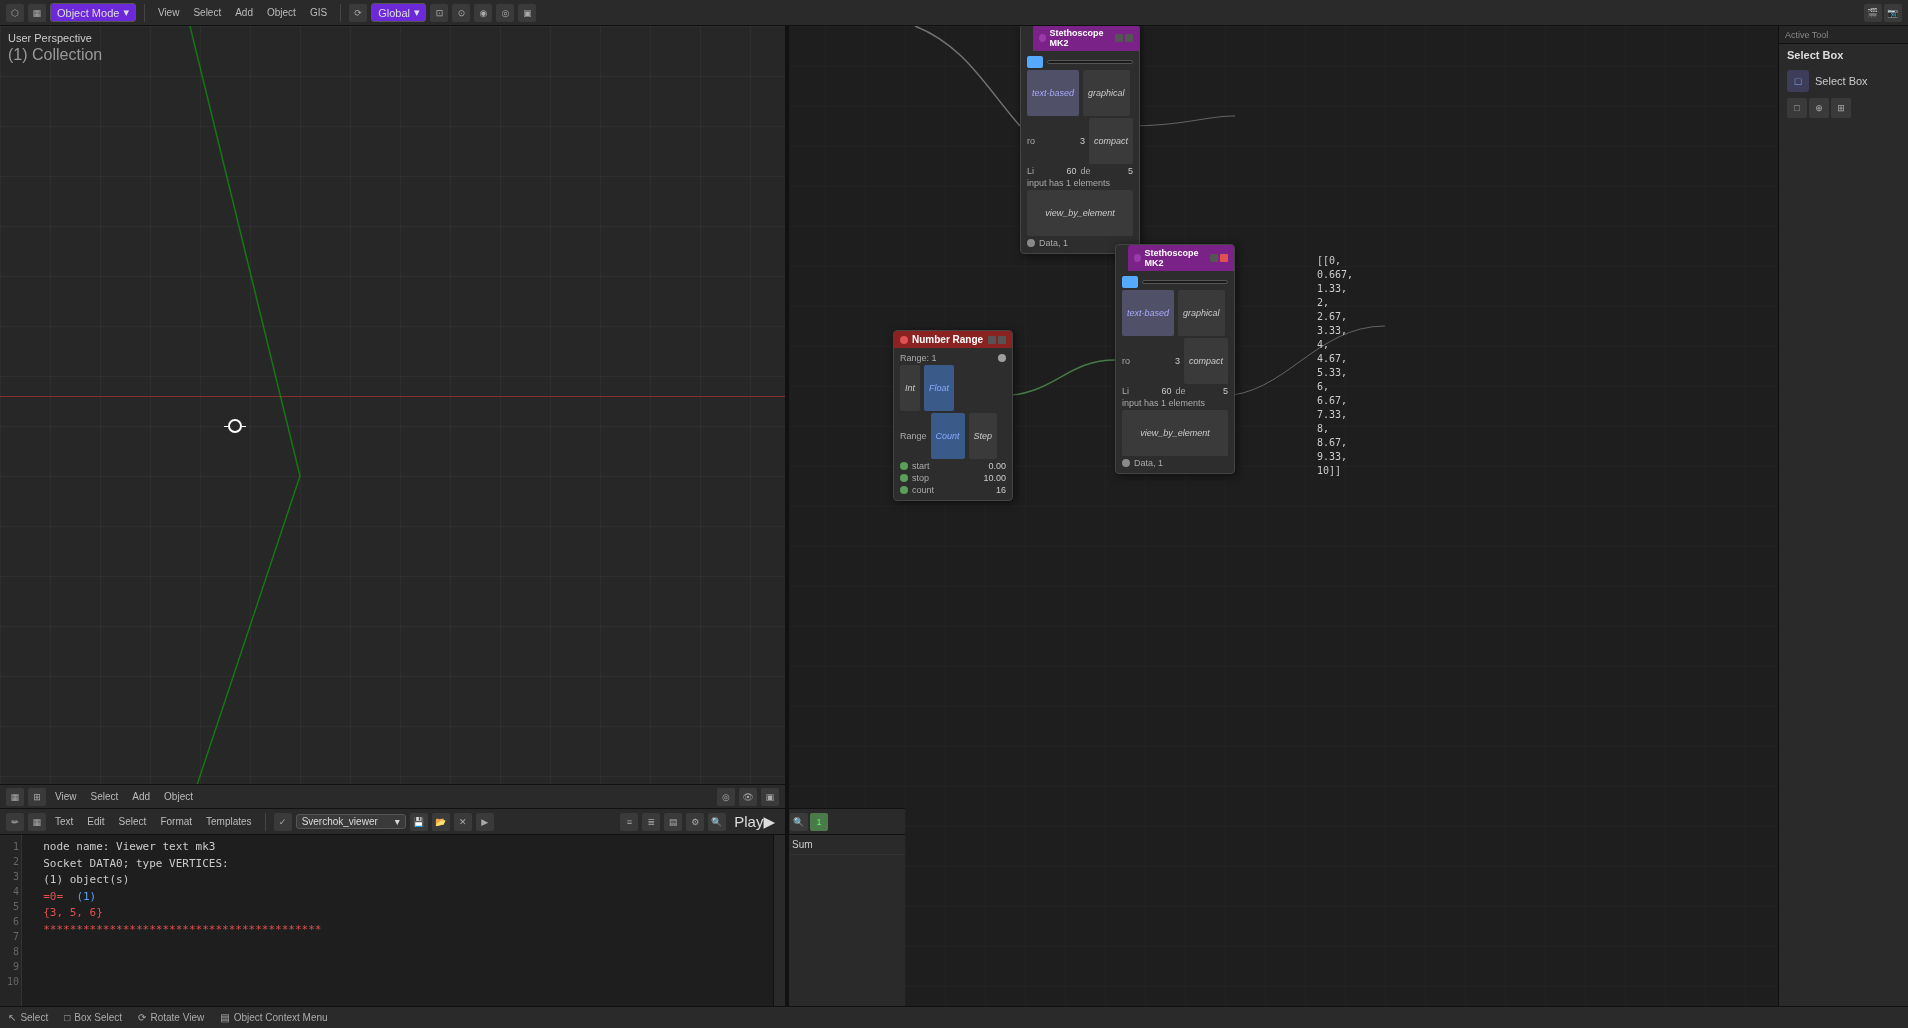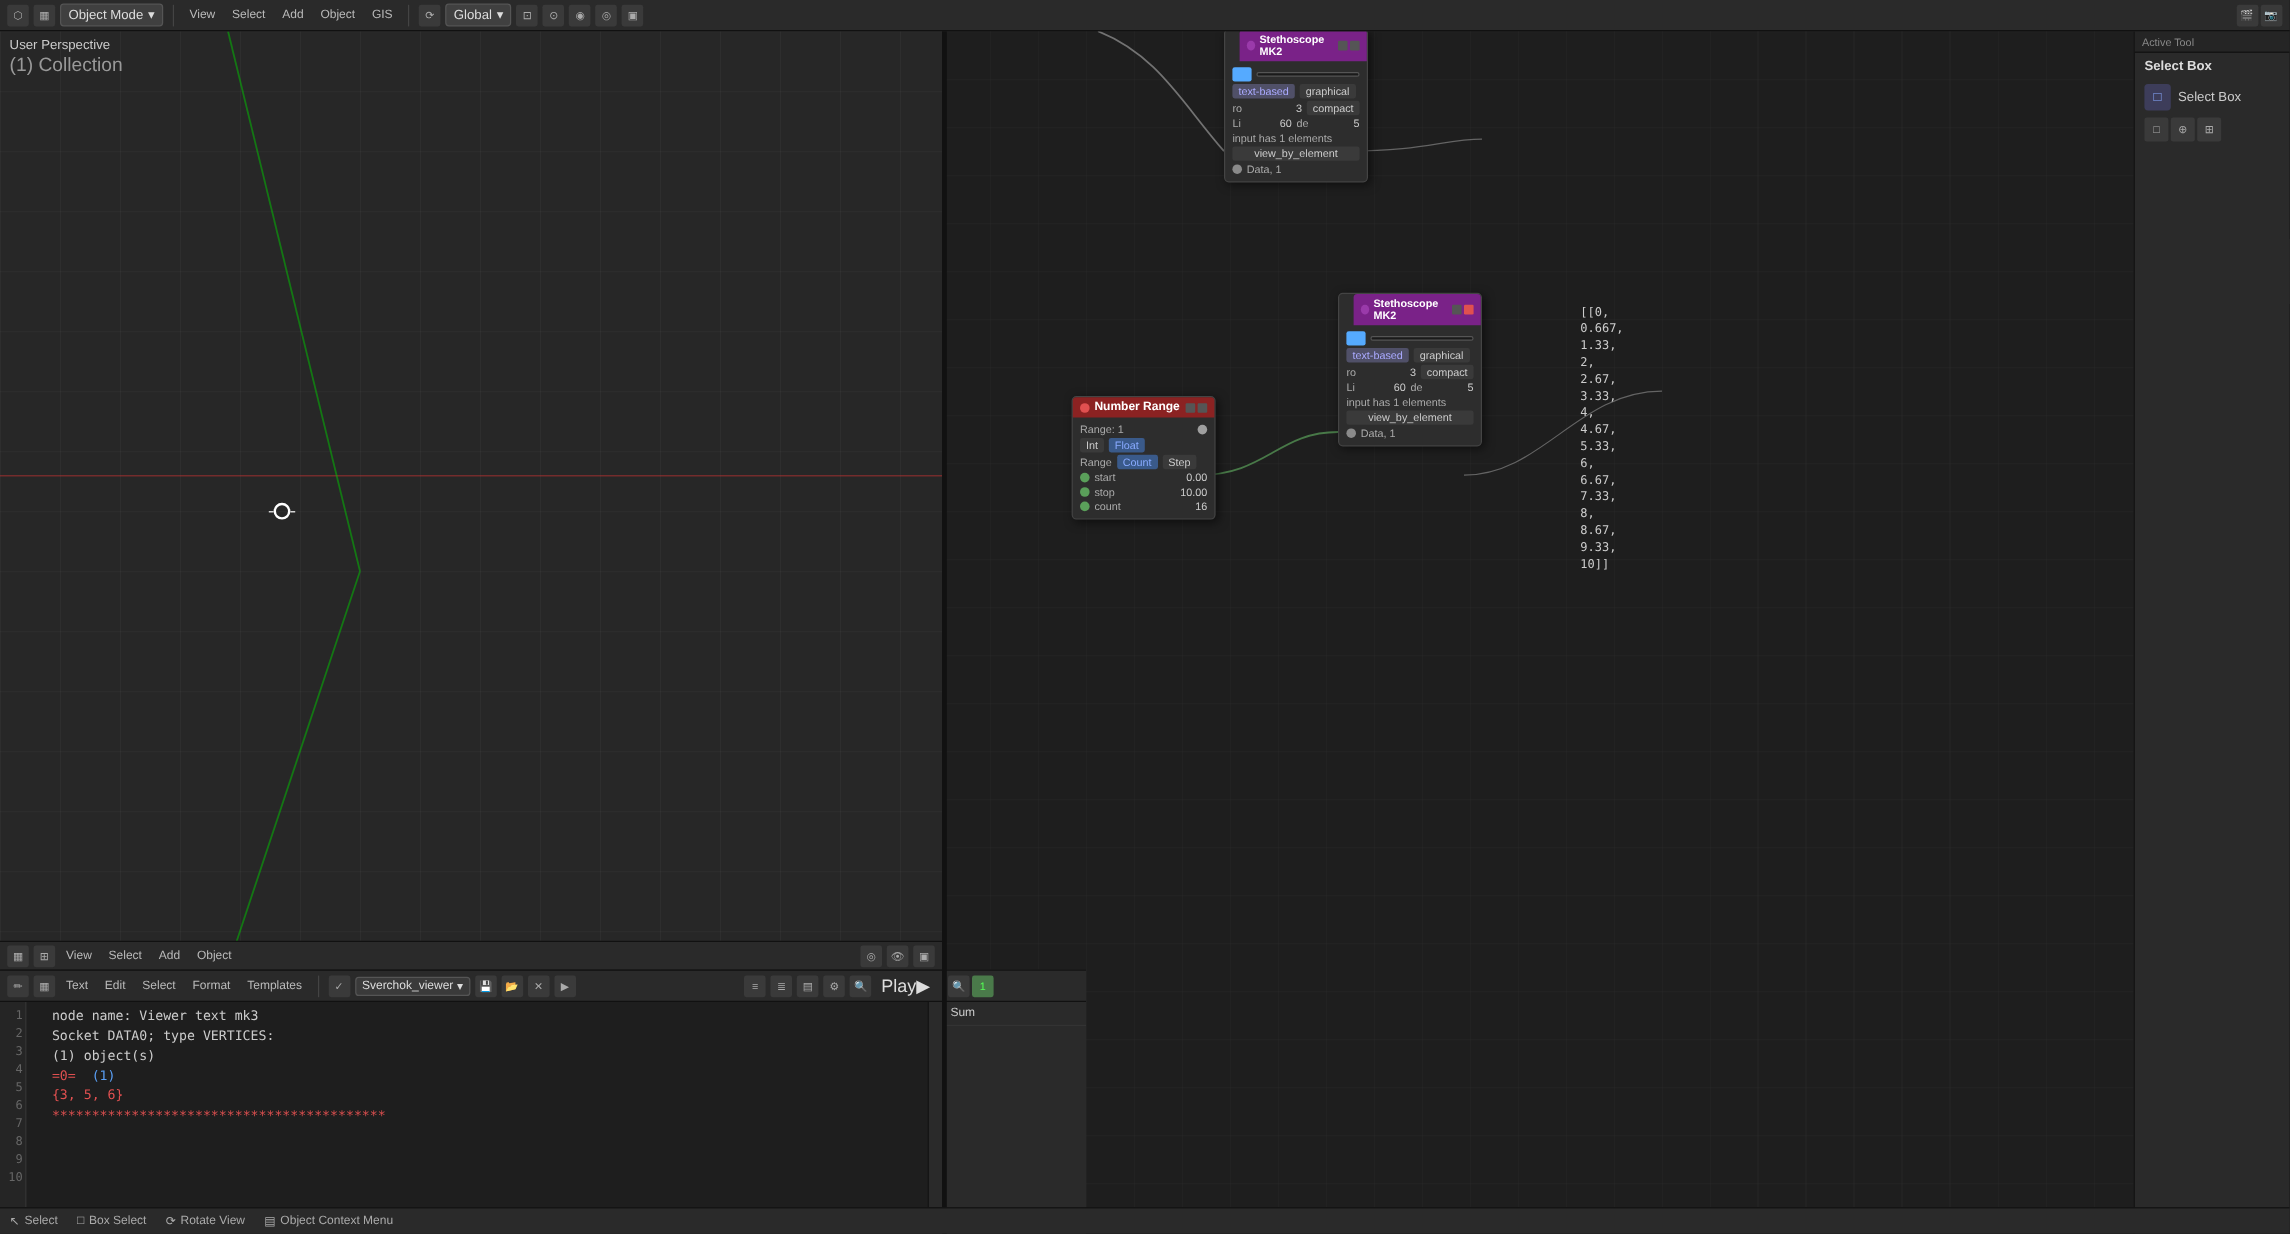--- a/index.html
+++ b/index.html
@@ -34,21 +34,21 @@
     }
     .toolbar-icon {
       width: 18px; height: 18px;
       background: #3a3a3a;
       border-radius: 2px;
       display: flex; align-items: center; justify-content: center;
       font-size: 9px; color: #aaa;
       cursor: pointer;
     }
     .toolbar-dropdown {
-      background: #404040;
+      background: #6d28d9;
       border: 1px solid #555;
       border-radius: 3px;
       padding: 2px 6px;
       font-size: 11px;
       color: #ddd;
       cursor: pointer;
       display: flex; align-items: center; gap: 4px;
     }
     .toolbar-sep {
       width: 1px; height: 18px;
@@ -190,22 +190,23 @@
       border-radius: 50%;
       background: #5a9f5a;
       flex-shrink: 0;
     }
     .node-btn {
       background: #3a3a3a;
       border: none;
       border-radius: 2px;
       color: #ccc;
       font-size: 9px;
-      padding: 1px 5px;
+      padding: 18px 5px;
       cursor: pointer;
+      font-style: italic;
     }
     .node-btn.active {
       background: #505068;
       color: #aaf;
     }
     .node-btn.blue-active {
       background: #3a5a8a;
       color: #8af;
     }
     .node-input-field {
@@ -306,21 +307,21 @@
       cursor: pointer;
       border-radius: 2px;
     }
     .te-dropdown {
       background: #3a3a3a;
       border: 1px solid #555;
       border-radius: 3px;
       padding: 1px 5px;
       font-size: 10px;
       color: #ddd;
-      display: flex; align-items: center; gap: 3px;
+      display: flex; align-items: center; gap: 17px;
     }
     .text-editor-body {
       flex: 1;
       display: flex;
       overflow: hidden;
     }
     .line-numbers {
       width: 22px;
       background: #252525;
       padding: 4px 2px;

